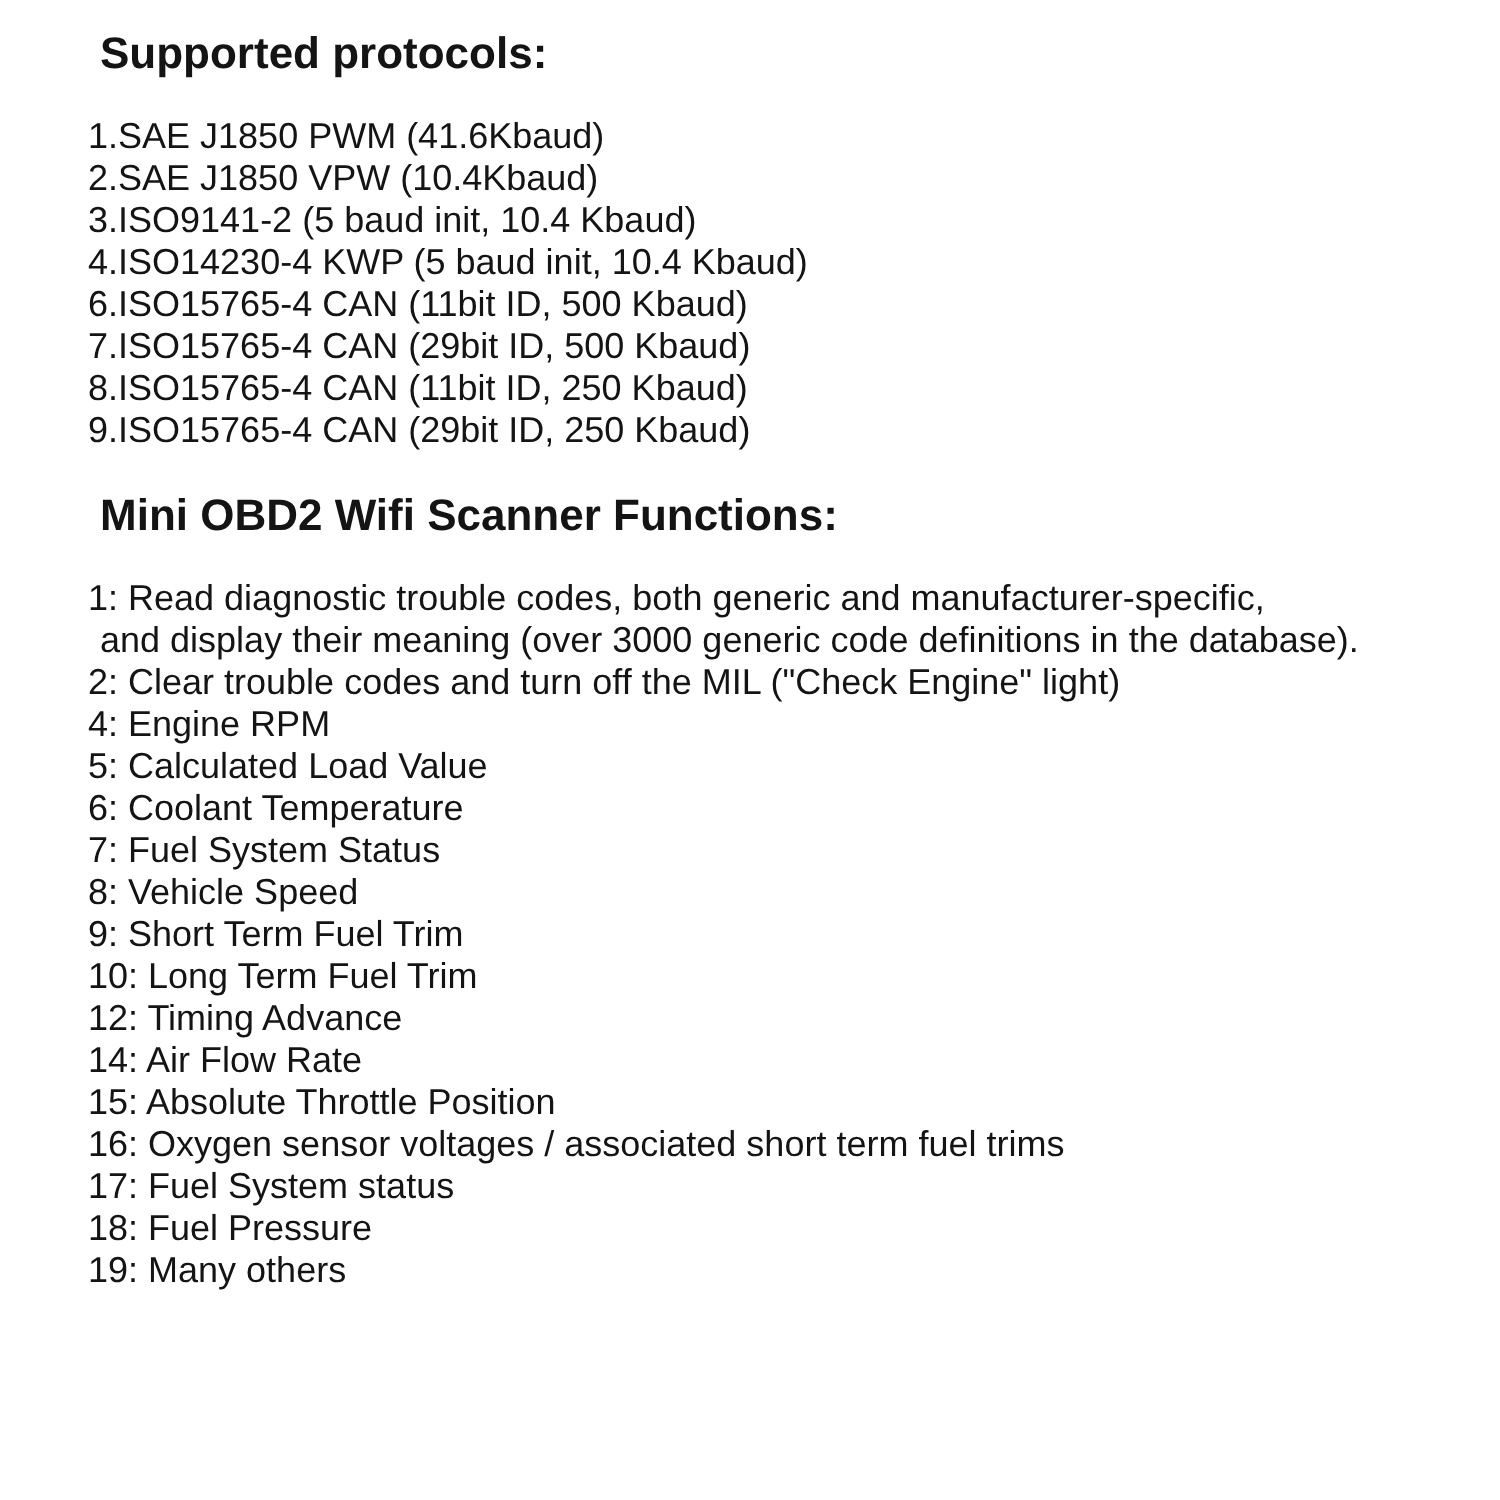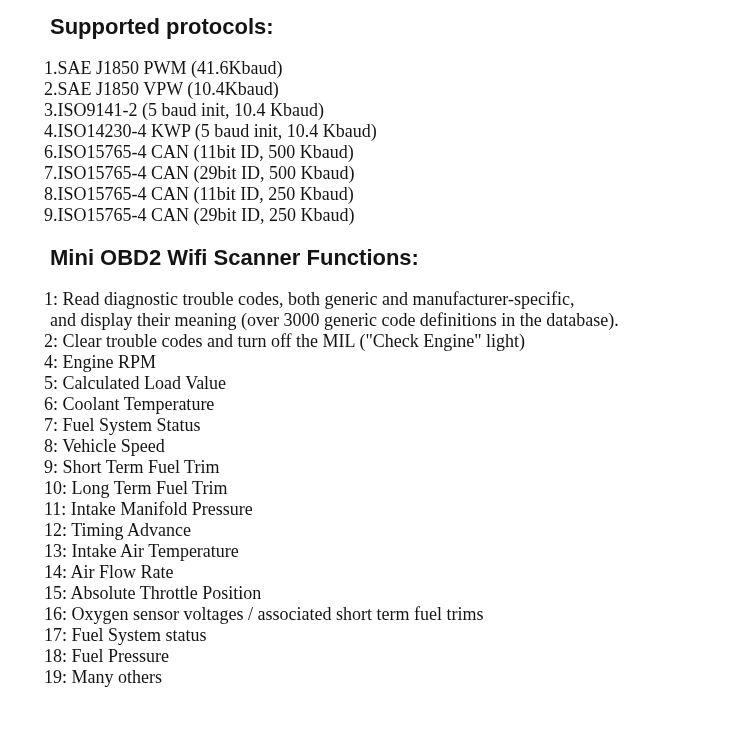--- a/index.html
+++ b/index.html
@@ -20,21 +20,20 @@
     padding: 16px 8px 0 44px;
   }
   .section-heading {
     font-size: 22px;
     line-height: 21px;
     font-weight: bold;
     margin: 0 0 21px 6px;
   }
   .lines {
     margin: 0;
-    font-family: Liberation Serif, serif;
   }
   .line {
     line-height: 21px;
     white-space: nowrap;
   }
   .line.indent {
     padding-left: 6px;
   }
   .section + .section {
     margin-top: 21px;
@@ -65,23 +64,21 @@
         <div class="line">1: Read diagnostic trouble codes, both generic and manufacturer-specific,</div>
         <div class="line indent">and display their meaning (over 3000 generic code definitions in the database).</div>
         <div class="line">2: Clear trouble codes and turn off the MIL ("Check Engine" light)</div>
         <div class="line">4: Engine RPM</div>
         <div class="line">5: Calculated Load Value</div>
         <div class="line">6: Coolant Temperature</div>
         <div class="line">7: Fuel System Status</div>
         <div class="line">8: Vehicle Speed</div>
         <div class="line">9: Short Term Fuel Trim</div>
         <div class="line">10: Long Term Fuel Trim</div>
-        <div class="line">11: Intake Manifold Pressure</div>
         <div class="line">12: Timing Advance</div>
-        <div class="line">13: Intake Air Temperature</div>
         <div class="line">14: Air Flow Rate</div>
         <div class="line">15: Absolute Throttle Position</div>
         <div class="line">16: Oxygen sensor voltages / associated short term fuel trims</div>
         <div class="line">17: Fuel System status</div>
         <div class="line">18: Fuel Pressure</div>
         <div class="line">19: Many others</div>
       </div>
   </section>
 
 </main>

